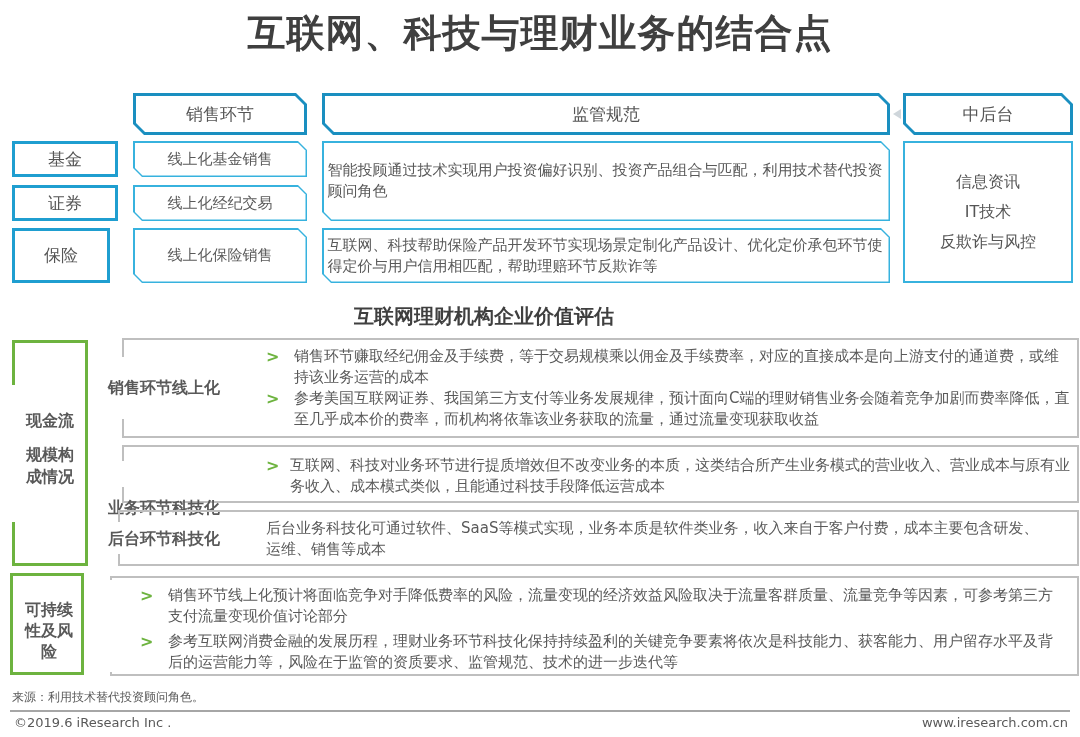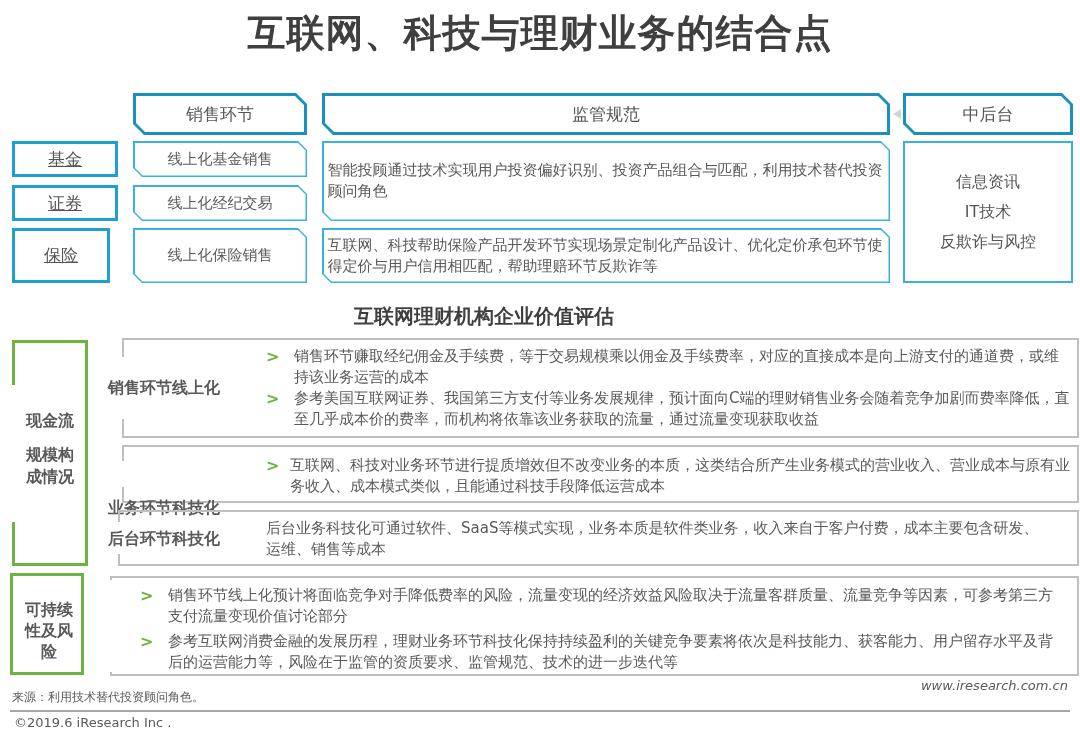--- a/index.html
+++ b/index.html
@@ -7,21 +7,21 @@
   .abs{position:absolute;box-sizing:border-box;}
   .title{left:0;top:8px;width:1080px;text-align:center;font-size:38px;font-weight:bold;color:#3f3f3f;letter-spacing:1px;}
   .hdr-wrap{background:#1a8fc0;clip-path:polygon(0 0,calc(100% - 11px) 0,100% 11px,100% 100%,11px 100%,0 calc(100% - 11px));padding:3px;}
   .hdr-inner{background:#fff;width:100%;height:100%;display:flex;align-items:center;justify-content:center;font-size:17px;color:#555;
        clip-path:polygon(0 0,calc(100% - 9px) 0,100% 9px,100% 100%,9px 100%,0 calc(100% - 9px));}
   .cell-wrap{background:#37b2de;clip-path:polygon(0 0,calc(100% - 9px) 0,100% 9px,100% 100%,9px 100%,0 calc(100% - 9px));padding:1.5px;}
   .cell-inner{background:#fff;width:100%;height:100%;box-sizing:border-box;display:flex;align-items:center;font-size:15px;color:#595959;
        clip-path:polygon(0 0,calc(100% - 8px) 0,100% 8px,100% 100%,8px 100%,0 calc(100% - 8px));}
   .cell-inner.center{justify-content:center;}
   .cell-inner.text{padding:0 4px;line-height:21px;}
-  .cat{border:3px solid #1f9ed0;display:flex;align-items:center;justify-content:center;font-size:17px;color:#555;background:#fff;text-decoration:underline;}
+  .cat{border:3px solid #1f9ed0;display:flex;align-items:center;justify-content:center;font-size:17px;color:#555;background:#fff;}
   .mid{border:2px solid #37b2de;display:flex;flex-direction:column;align-items:center;justify-content:center;font-size:16px;color:#555;line-height:30px;}
   .arrow{width:0;height:0;border-top:5px solid transparent;border-bottom:5px solid transparent;border-right:8px solid #cfd6db;}
   .sub-title{left:0;top:303px;width:968px;text-align:center;font-size:20px;font-weight:bold;color:#3f3f3f;}
   .gbox{border:3px solid #6db33f;}
   .gbox-lbl{font-size:16px;font-weight:bold;color:#595959;text-align:center;line-height:22px;}
   .gap-cover{background:#fff;}
   .row{border:2px solid #bfbfbf;}
   .row-lbl{font-size:16px;font-weight:bold;color:#595959;}
   .bullet{font-size:15px;color:#595959;line-height:21px;display:flex;}
   .chev{color:#6db33f;font-weight:bold;font-size:16px;width:28px;flex:none;}
@@ -130,13 +130,13 @@
   </div>
   <div class="bullet">
     <span class="chev">&gt;</span>
     <span>参考互联网消费金融的发展历程，理财业务环节科技化保持持续盈利的关键竞争要素将依次是科技能力、获客能力、用户留存水平及背后的运营能力等，风险在于监管的资质要求、监管规范、技术的进一步迭代等</span>
   </div>
 </div>
 
 <div class="abs src" style="left:12px;top:689px;">来源：利用技术替代投资顾问角色。</div>
 <div class="abs hr" style="left:10px;top:710px;width:1060px;"></div>
 <div class="abs foot" style="left:14px;top:715px;">©2019.6 iResearch Inc .</div>
-<div class="abs foot" style="right:12px;top:678px;font-style:italic;">www.iresearch.com.cn</div>
+<div class="abs foot" style="right:12px;top:715px;">www.iresearch.com.cn</div>
 
 </body></html>

